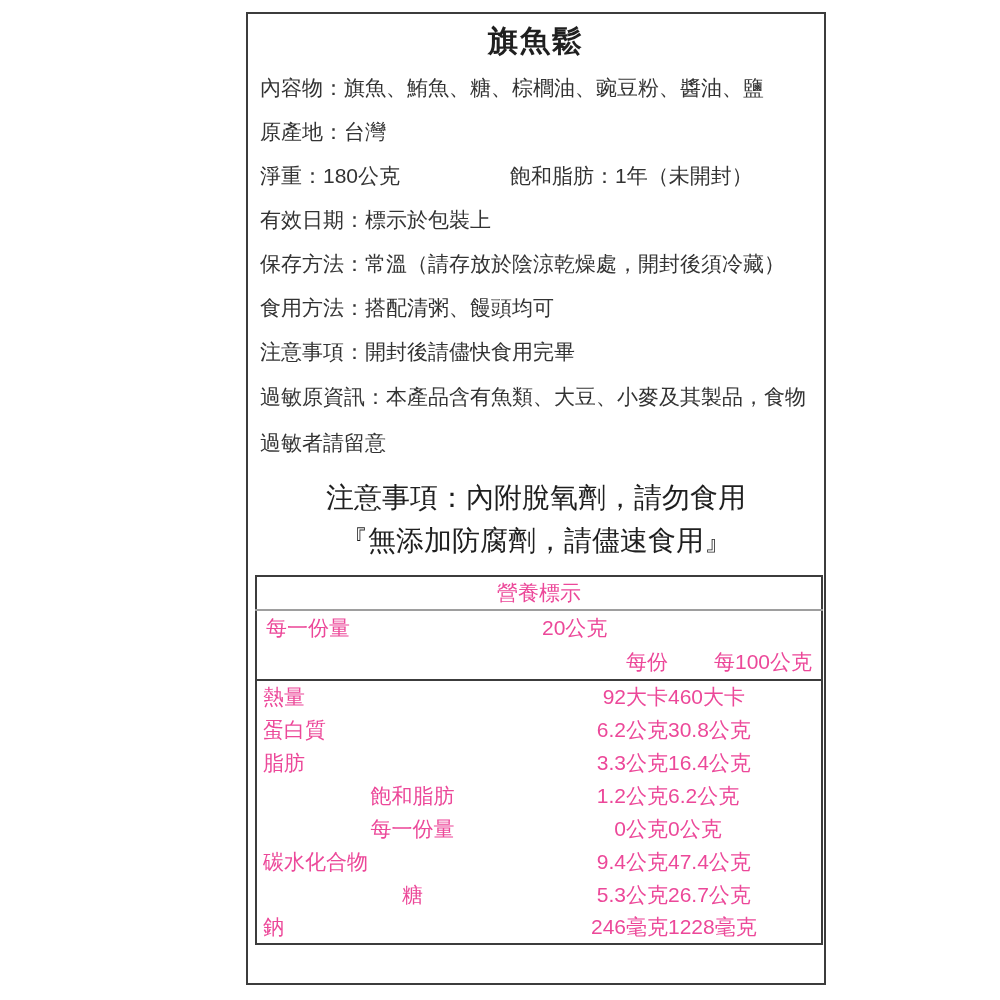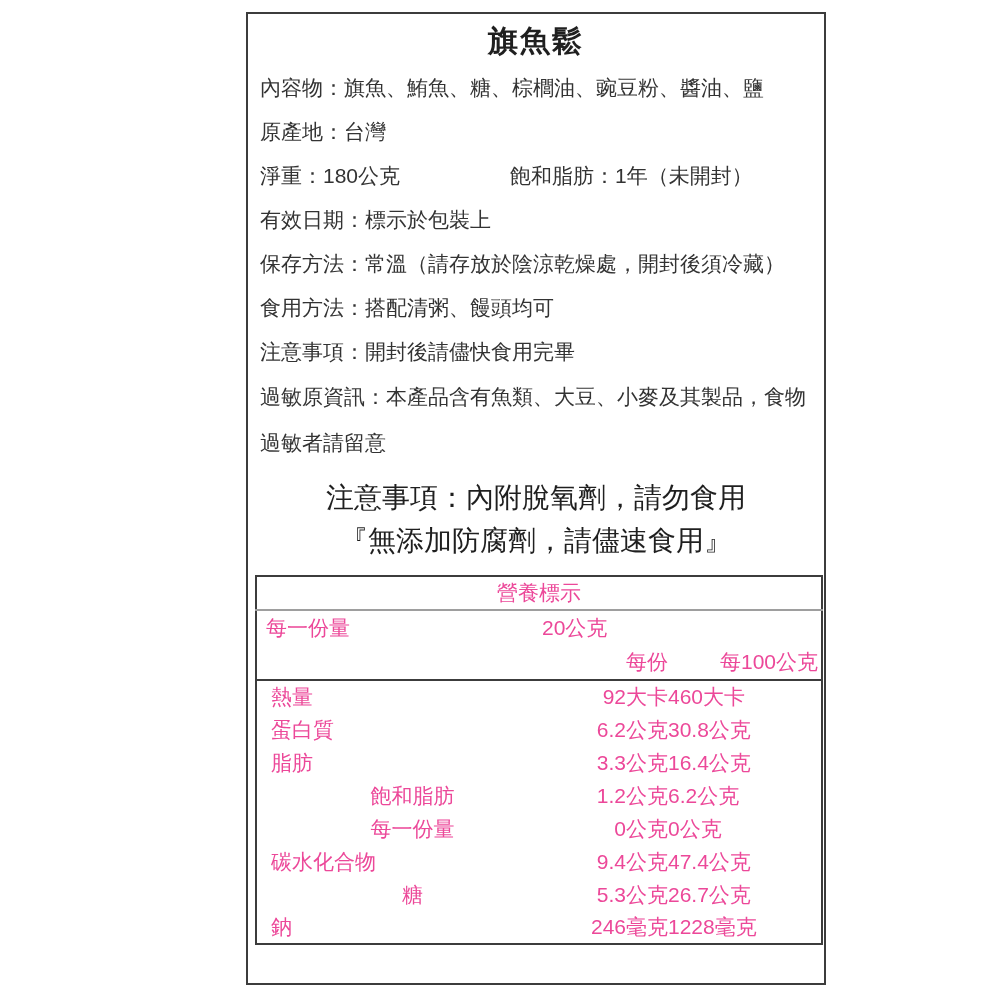--- a/index.html
+++ b/index.html
@@ -68,24 +68,24 @@
   tr.t-serv td { height: 35px; }
   tr.t-serv td.lbl { padding-left: 9px; }
   tr.t-serv td.val { padding-left: 14px; }
   tr.t-serv.last td { border-bottom: 1px solid #4a4a4a; }
 
   tr.t-head td {
     height: 35px;
     text-align: right;
     border-bottom: 2px solid #3c3c3c;
   }
-  tr.t-head td.col3 { padding-right: 3px; }
+  tr.t-head td.col3 { padding-right: 9px; }
 
   tr.t-row td { height: 33px; }
-  tr.t-row td.name { padding-left: 14px; }
+  tr.t-row td.name { padding-left: 6px; }
   tr.t-row.indent td.name { padding-left: 40px; text-align: center; }
   tr.t-row td.v1 { text-align: right; }
   tr.t-row td.v2 { padding-right: 3px; }
 </style>
 </head>
 <body>
 
 <div class="page">
   <div class="label-box">
 

